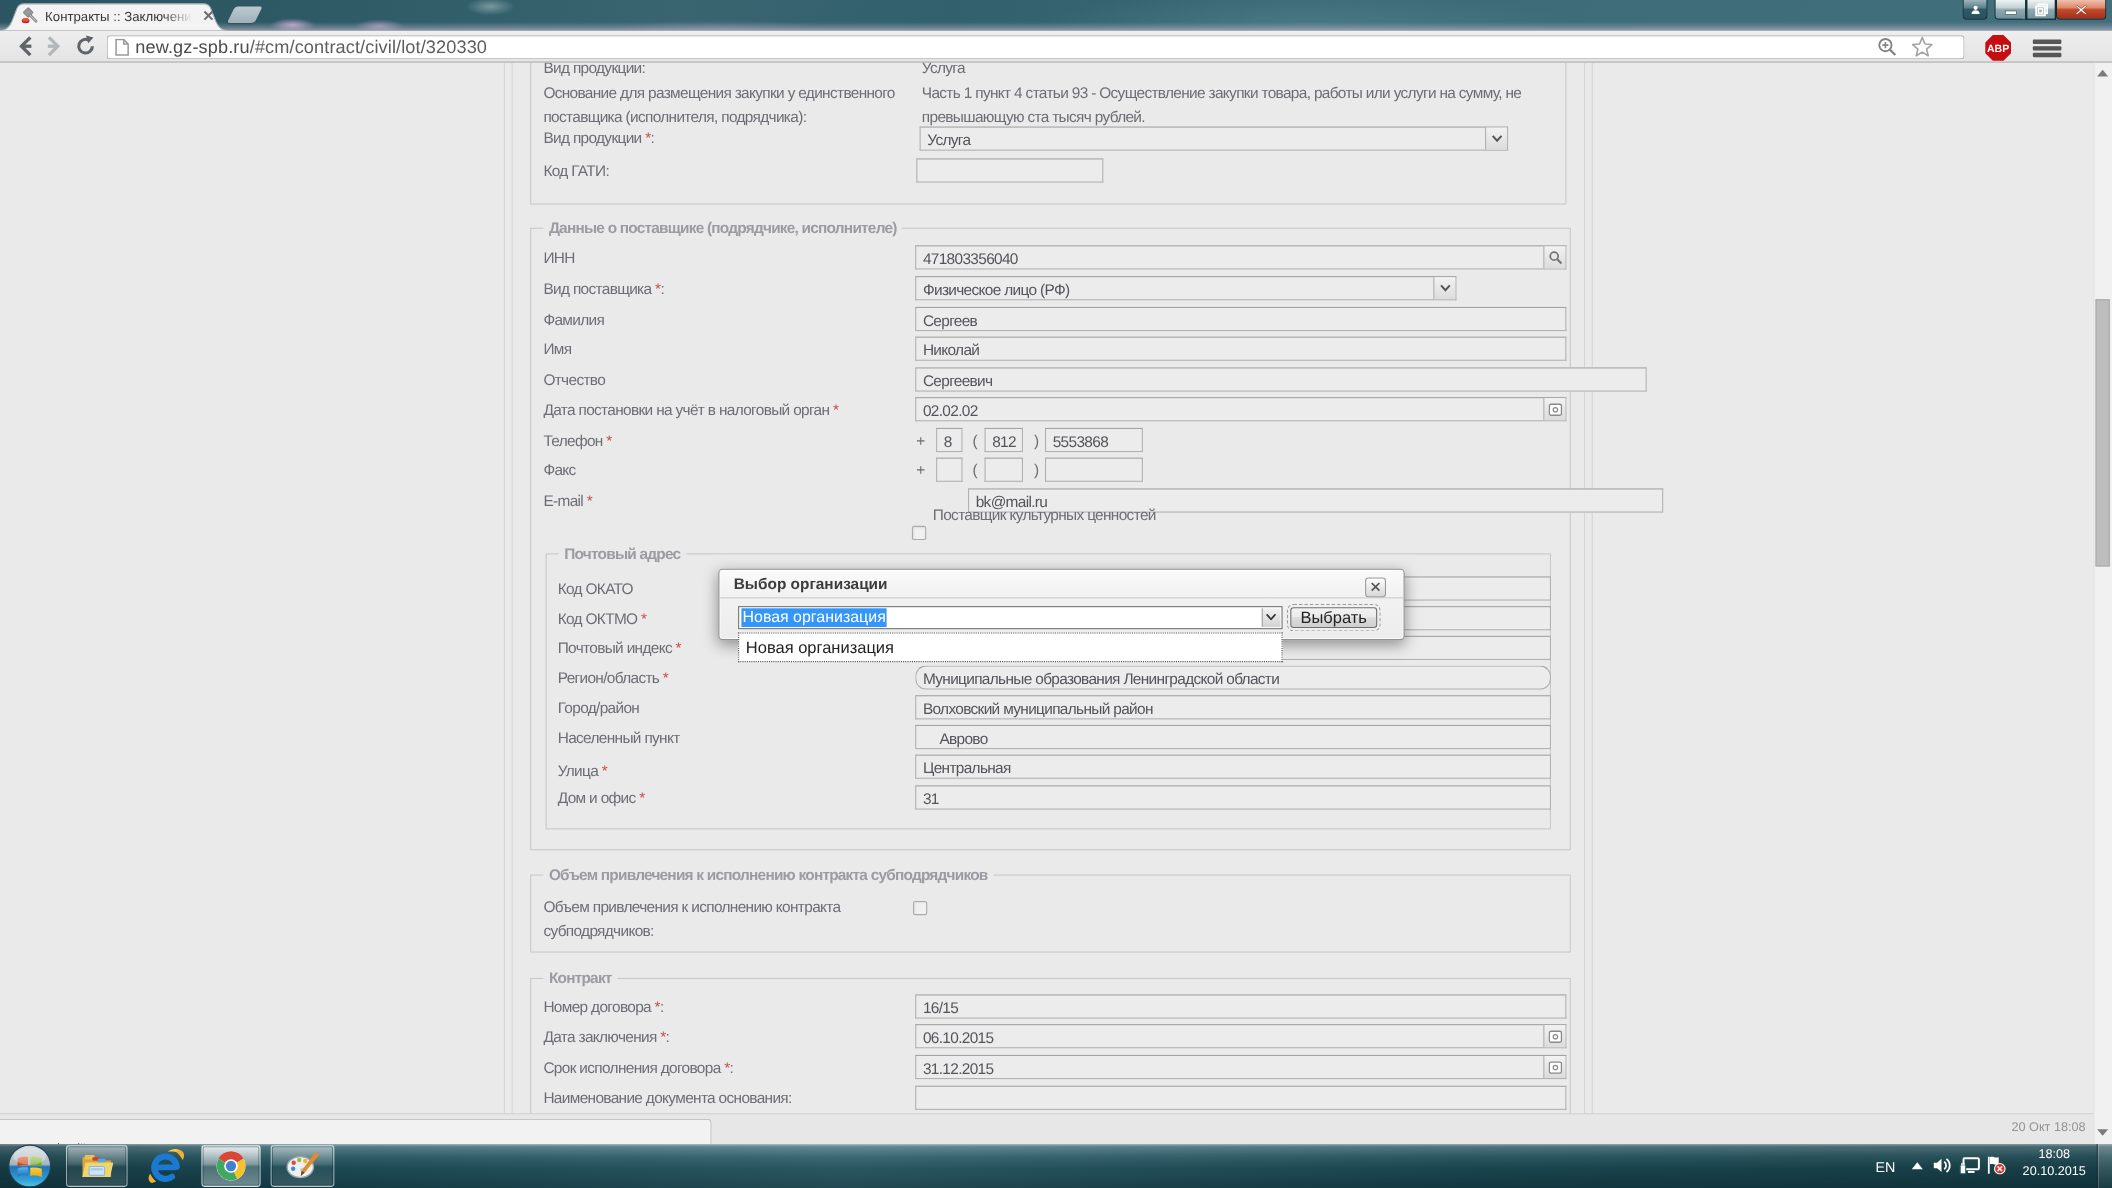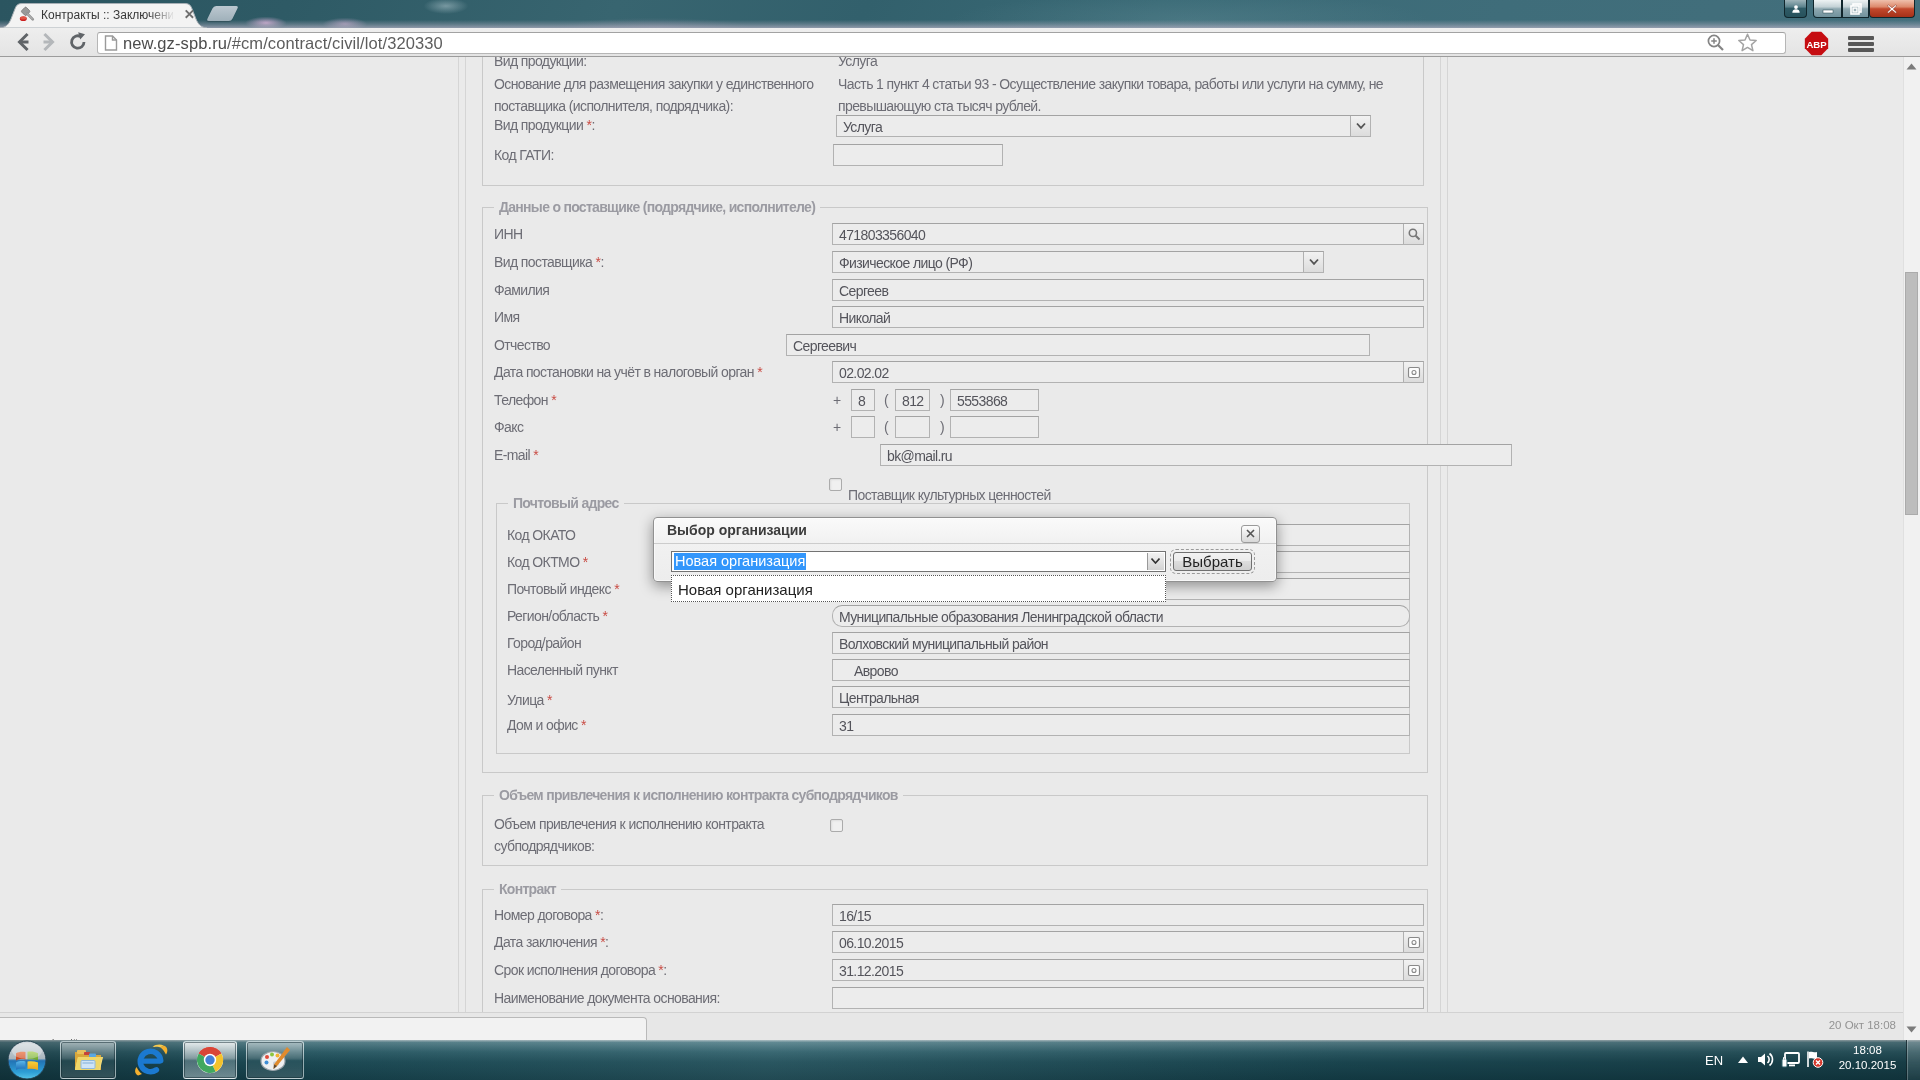--- a/index.html
+++ b/index.html
@@ -205,21 +205,21 @@
     <div class="inp" style="left:832px;top:194px;width:492px;">Физическое лицо (РФ)<div class="tile">
           <svg width="10" height="7" viewBox="0 0 10 7">
             <path d="M1,1 L5,5.4 L9,1" fill="none" stroke="#555" stroke-width="1.8"></path>
           </svg>
         </div></div>
     <div class="lbl" style="top:224px;">Фамилия</div>
     <div class="inp" style="left:832px;top:222px;width:592px;">Сергеев</div>
     <div class="lbl" style="top:251px;">Имя</div>
     <div class="inp" style="left:832px;top:249px;width:592px;">Николай</div>
     <div class="lbl" style="top:279px;">Отчество</div>
-    <div class="inp" style="left:786px;top:277px;width:584px;">Сергеевич</div>
+    <div class="inp" style="left:832px;top:277px;width:665px;">Сергеевич</div>
     <div class="lbl" style="top:306px;">Дата постановки на учёт в налоговый орган <span class="star">*</span></div>
     <div class="inp" style="left:832px;top:304px;width:592px;">02.02.02<div class="tile" style="height:20px;">
           <svg width="13" height="13" viewBox="0 0 13 13">
             <rect x="1" y="2" width="11" height="10" rx="1.5" fill="#fdfdfd" stroke="#8a8a8a" stroke-width="1.2"></rect>
             <circle cx="6.5" cy="7" r="2" fill="none" stroke="#8a8a8a" stroke-width="1.1"></circle>
           </svg>
         </div></div>
     <div class="lbl" style="top:334px;">Телефон <span class="star">*</span></div>
     <div class="ptxt" style="left:833px;top:334px;">+</div>
     <div class="inp" style="left:851px;top:332px;width:24px;">8</div>
@@ -230,21 +230,21 @@
     <div class="lbl" style="top:361px;">Факс</div>
     <div class="ptxt" style="left:833px;top:361px;">+</div>
     <div class="inp" style="left:851px;top:359px;width:24px;"></div>
     <div class="ptxt" style="left:884px;top:361px;">(</div>
     <div class="inp" style="left:895px;top:359px;width:35px;"></div>
     <div class="ptxt" style="left:940px;top:361px;">)</div>
     <div class="inp" style="left:950px;top:359px;width:89px;"></div>
     <div class="lbl" style="top:389px;">E-mail <span class="star">*</span></div>
     <div class="inp" style="left:880px;top:387px;width:632px;">bk@mail.ru</div>
     <div class="cb" style="left:829px;top:421px;"></div>
-    <div class="ptxt" style="left:848px;top:429px;">Поставщик культурных ценностей</div>
+    <div class="ptxt" style="left:848px;top:402px;">Поставщик культурных ценностей</div>
 
     <div class="fs" style="left:496px;top:446px;width:914px;height:251px;"></div>
     <div class="legend" style="left:508px;top:438px;">Почтовый адрес</div>
     <div class="lbl lbl2" style="top:469px;">Код ОКАТО</div>
     <div class="inp" style="left:832px;top:467px;width:578px;"></div>
     <div class="lbl lbl2" style="top:496px;">Код ОКТМО <span class="star">*</span></div>
     <div class="inp" style="left:832px;top:494px;width:578px;"></div>
     <div class="lbl lbl2" style="top:523px;">Почтовый индекс <span class="star">*</span></div>
     <div class="inp" style="left:832px;top:521px;width:578px;"></div>
     <div class="lbl lbl2" style="top:550px;">Регион/область <span class="star">*</span></div>

